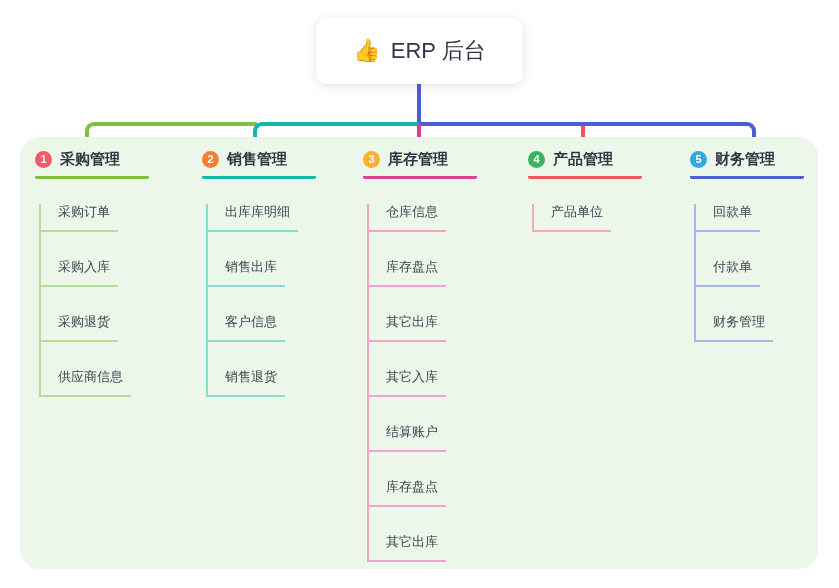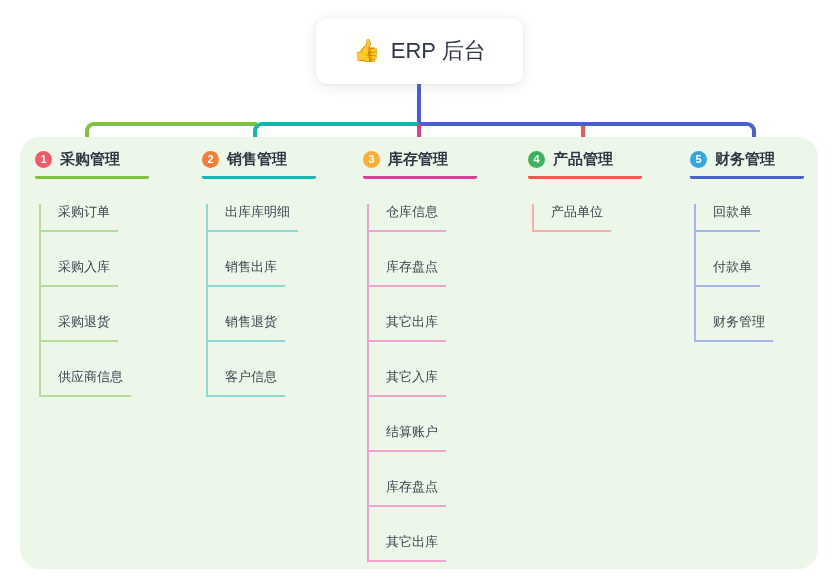--- a/index.html
+++ b/index.html
@@ -91,22 +91,22 @@
         </div>
       </div>
       <div class="branch b2" style="--accent: #12b7ae; --light: #8cd8d2;">
         <div class="branch-title">
           <span class="badge" style="background: rgb(245, 126, 53);">2</span>
           <span>销售管理</span>
         </div>
         <div class="children">
           <div class="child">出库库明细</div>
           <div class="child">销售出库</div>
+          <div class="child">客户信息</div>
           <div class="child">销售退货</div>
-          <div class="child">客户信息</div>
         </div>
       </div>
       <div class="branch b3" style="--accent: #dd3f97; --light: #f2a3cd;">
         <div class="branch-title">
           <span class="badge" style="background: rgb(253, 174, 51);">3</span>
           <span>库存管理</span>
         </div>
         <div class="children">
           <div class="child">仓库信息</div>
           <div class="child">库存盘点</div>

